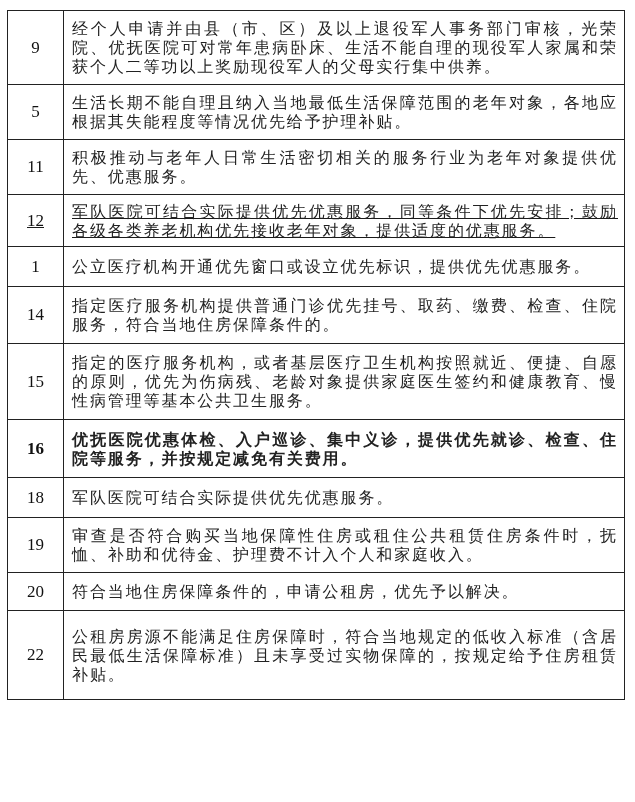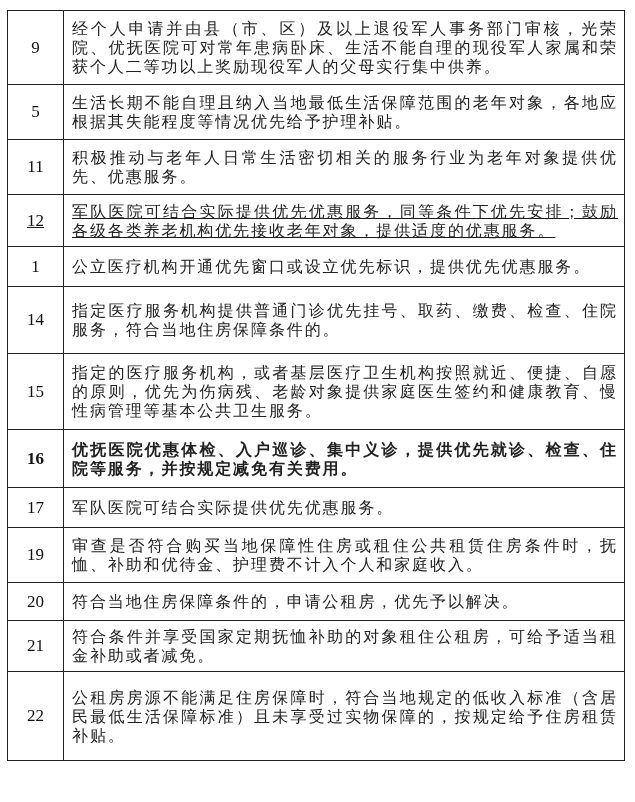--- a/index.html
+++ b/index.html
@@ -73,54 +73,50 @@
   <tr style="height: 52px; text-decoration: underline;">
     <td class="num-cell">12</td>
     <td class="text-cell">军队医院可结合实际提供优先优惠服务，同等条件下优先安排；鼓励各级各类养老机构优先接收老年对象，提供适度的优惠服务。</td>
   </tr>
 
   <tr style="height: 40px;">
     <td class="num-cell">1</td>
     <td class="text-cell">公立医疗机构开通优先窗口或设立优先标识，提供优先优惠服务。</td>
   </tr>
 
-  <tr style="height: 67px;">
+  <tr style="height: 57px;">
     <td class="num-cell">14</td>
     <td class="text-cell">指定医疗服务机构提供普通门诊优先挂号、取药、缴费、检查、住院服务，符合当地住房保障条件的。</td>
   </tr>
 
   <tr style="height: 76px;">
     <td class="num-cell">15</td>
     <td class="text-cell">指定的医疗服务机构，或者基层医疗卫生机构按照就近、便捷、自愿的原则，优先为伤病残、老龄对象提供家庭医生签约和健康教育、慢性病管理等基本公共卫生服务。</td>
   </tr>
 
   <tr style="height: 58px; font-weight: bold;">
     <td class="num-cell">16</td>
     <td class="text-cell">优抚医院优惠体检、入户巡诊、集中义诊，提供优先就诊、检查、住院等服务，并按规定减免有关费用。</td>
   </tr>
 
   <tr style="height: 40px;">
-    <td class="num-cell">17</td>
+    <td class="num-cell">18</td>
     <td class="text-cell">军队医院可结合实际提供优先优惠服务。</td>
   </tr>
 
 
   <tr style="height: 55px;">
     <td class="num-cell">19</td>
     <td class="text-cell">审查是否符合购买当地保障性住房或租住公共租赁住房条件时，抚恤、补助和优待金、护理费不计入个人和家庭收入。</td>
   </tr>
 
   <tr style="height: 38px;">
     <td class="num-cell">20</td>
     <td class="text-cell">符合当地住房保障条件的，申请公租房，优先予以解决。</td>
   </tr>
 
-  <tr style="height: 51px;">
-    <td class="num-cell">21</td>
-    <td class="text-cell">符合条件并享受国家定期抚恤补助的对象租住公租房，可给予适当租金补助或者减免。</td>
-  </tr>
 
   <tr style="height: 89px;">
     <td class="num-cell">22</td>
     <td class="text-cell">公租房房源不能满足住房保障时，符合当地规定的低收入标准（含居民最低生活保障标准）且未享受过实物保障的，按规定给予住房租赁补贴。</td>
   </tr>
 </tbody>
 </table>
 
 </body></html>

